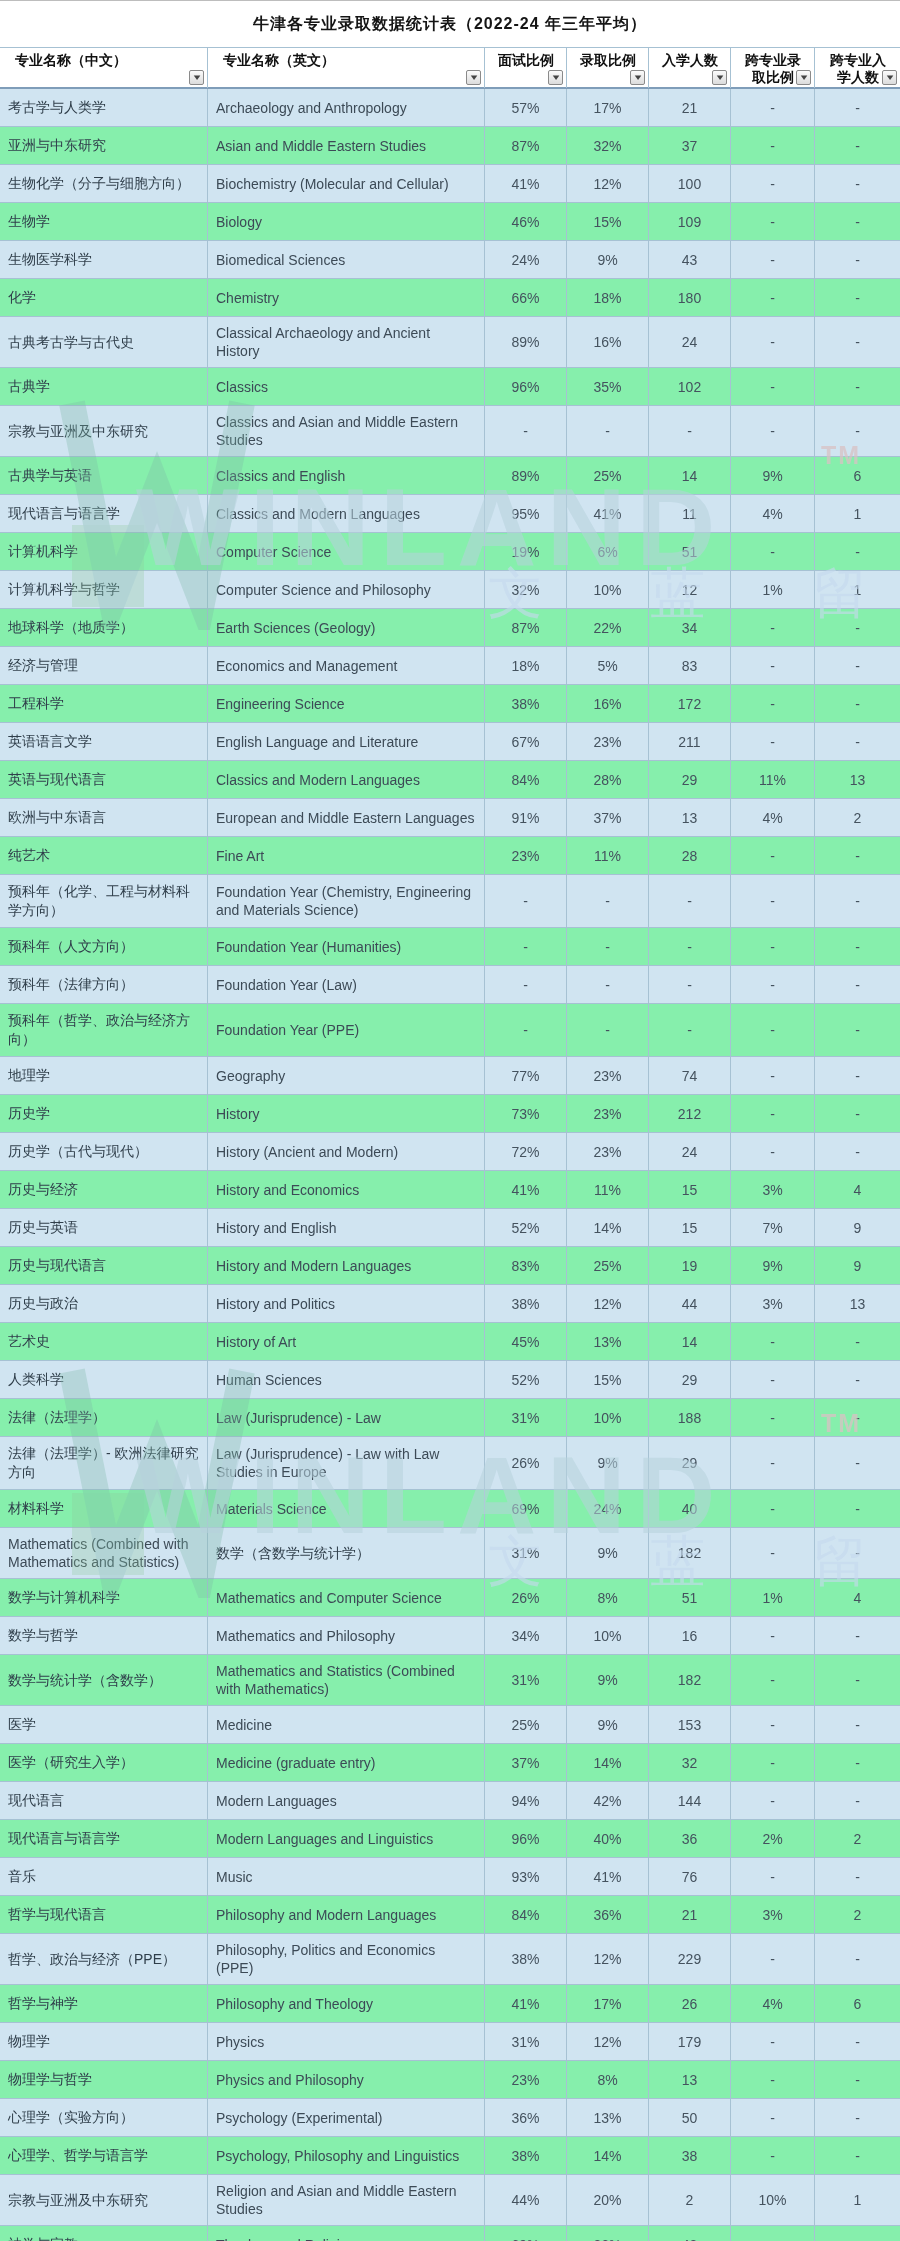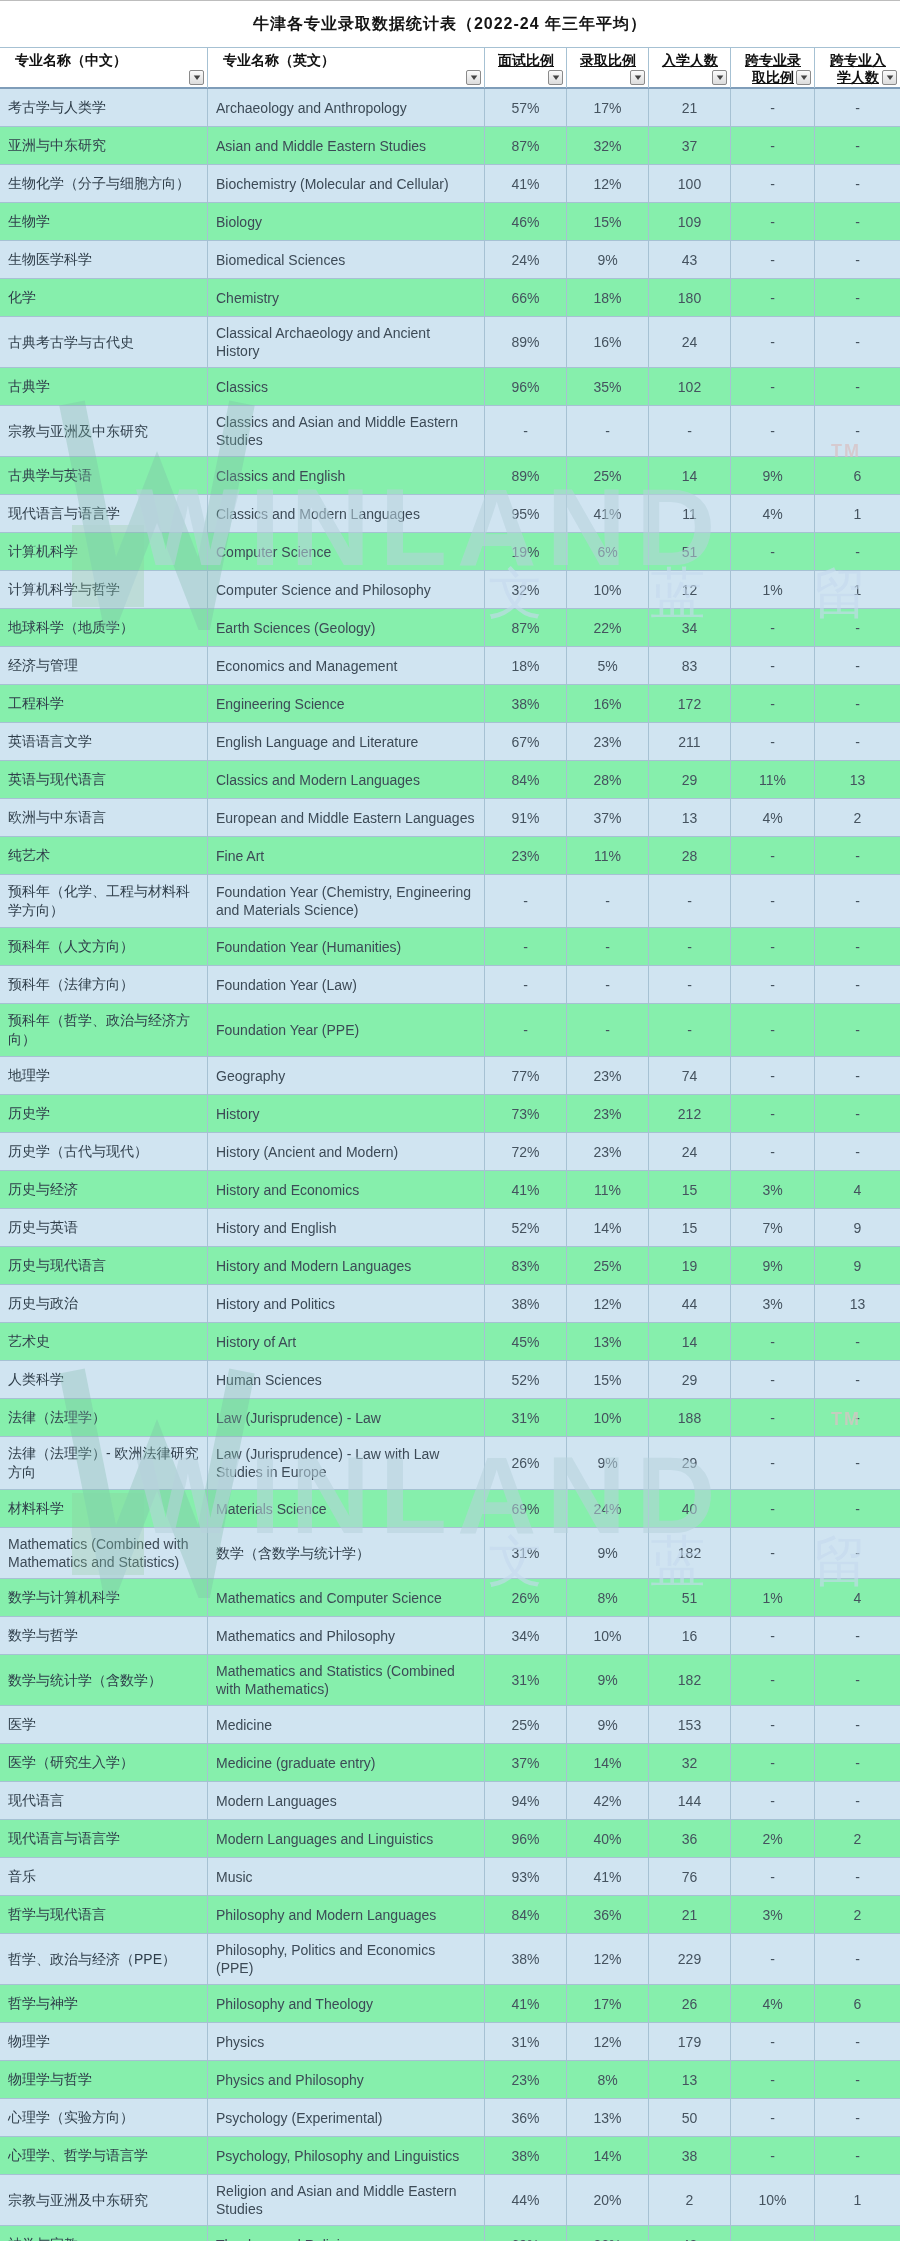--- a/index.html
+++ b/index.html
@@ -22,21 +22,21 @@
     display:grid; grid-template-columns:208px 277px 82px 82px 82px 84px 85px;
     box-sizing:border-box;
   }
   .header-row{ height:41px; border-bottom:2px solid #7f9db9; background:#fff; }
   .hcell{
     position:relative; box-sizing:border-box; border-right:1px solid var(--grid);
     font-size:14px; font-weight:bold; color:var(--header-text);
     padding:4px 6px 2px 7px; line-height:17px; display:block;margin-left:8px;
   }
   .hcell:last-child{ border-right:none; }
-  .hcell.center{ text-align:center; padding-left:2px; padding-right:9px;text-decoration:underline; }
+  .hcell.center{ text-align:center; padding-left:2px; padding-right:9px; }
   .filter-btn{
     position:absolute; right:3px; bottom:3px; width:15px; height:15px;
     background:linear-gradient(#fbfbfb,#dcdcdc); border:1px solid #8a8a8a; border-radius:2px;
     display:flex; align-items:center; justify-content:center; cursor:pointer; box-sizing:border-box;
   }
   .filter-btn .chev{ font-size:8px; line-height:8px; color:#444; transform:scaleX(1.4); }
   .row{ min-height:38px; background:#86efac; border-bottom:1px solid var(--grid); }
   .row.alt{ background:var(--row-alt); }
   .cell{
     box-sizing:border-box; border-right:1px solid var(--grid);
@@ -47,21 +47,21 @@
   .cell.cn{ color:#2f3e4a; line-height:19px; }
   .cell.num{ justify-content:center; text-align:center; color:#44525e; }
   
   .watermark{ position:absolute; left:40px; width:825px; height:305px; pointer-events:none; z-index:6; }
   .wm1{ top:360px; } .wm2{ top:1328px; }
   .wlogo{ position:absolute; left:14px; top:14px; opacity:.38; }
   .wname{
     position:absolute; left:96px; top:102px; font-size:110px; font-weight:bold;
     color:var(--watermark-text); opacity:.55; letter-spacing:10px; white-space:nowrap;
   }
-  .wtm{ position:absolute; right:4px; top:80px; font-size:18px; font-weight:bold;
+  .wtm{ position:absolute; right:4px; top:80px; font-size:25px; font-weight:bold;
         color:#d9c2c4; opacity:.75; letter-spacing:2px;text-align:right; }
   .wcn{ position:absolute; left:448px; top:196px; font-size:55px; color:var(--watermark-cn);
         opacity:.62; letter-spacing:46px; white-space:nowrap; }
 </style>
 </head>
 <body>
 
 <div class="sheet">
 
   <div class="title">牛津各专业录取数据统计表（2022-24 年三年平均）</div>

